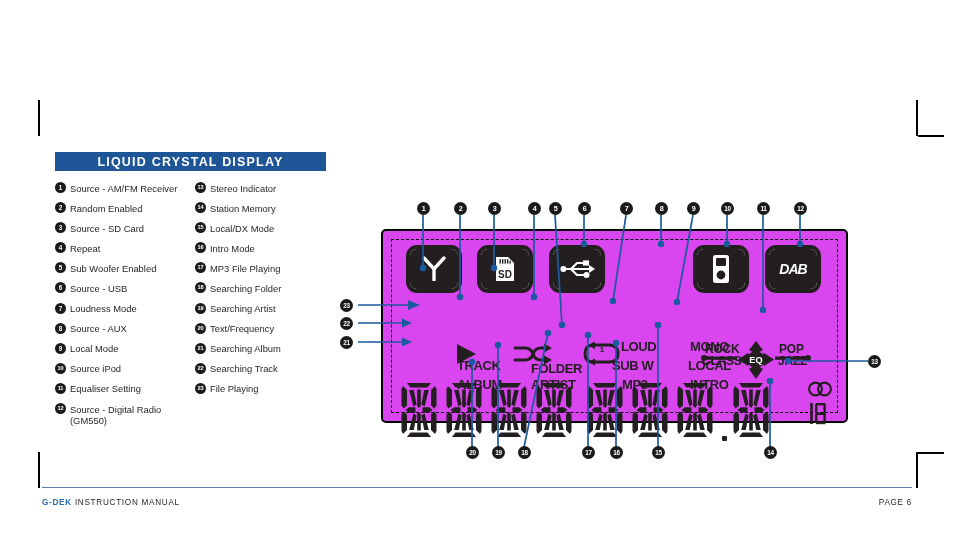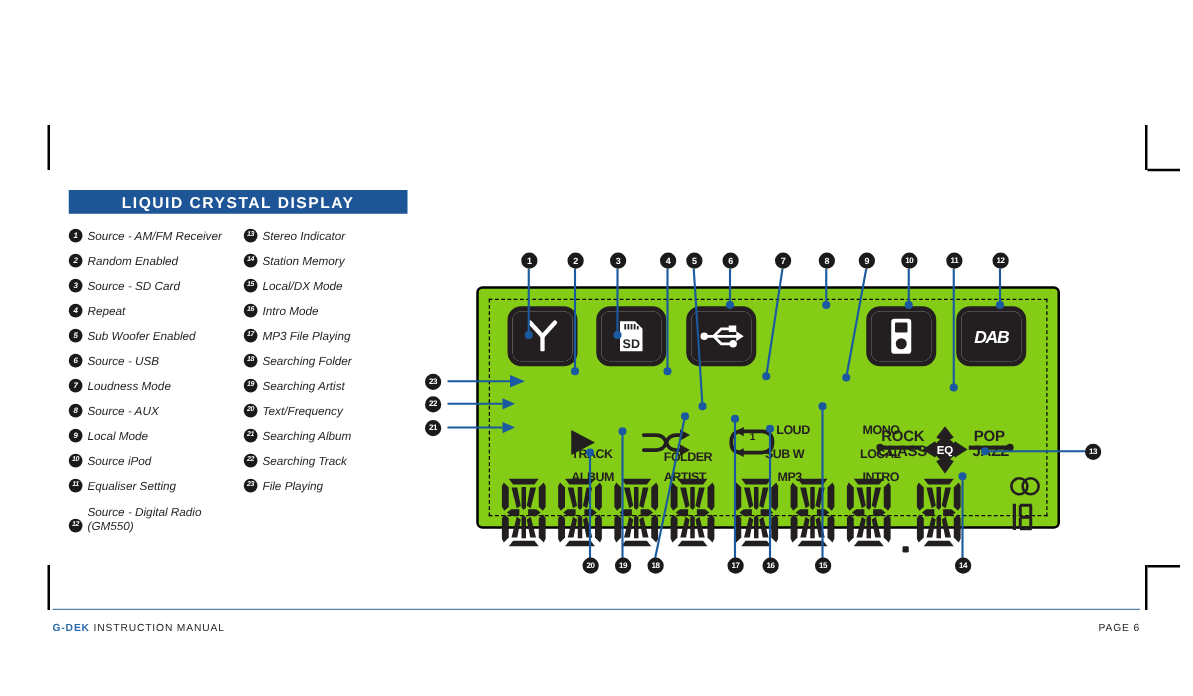--- a/index.html
+++ b/index.html
@@ -28,40 +28,40 @@
     display:flex;align-items:center;justify-content:center;
     font-family:"Liberation Sans",sans-serif;
   }
 
   
   .legend{position:absolute;left:55px;top:182px;width:300px;}
   .legend-col{position:absolute;top:0;}
   .legend-col.c1{left:0px;width:135px;}
   .legend-col.c2{left:140px;width:160px;}
   .leg-item{
-    display:flex;align-items:flex-end;
+    display:flex;align-items:flex-start;
     margin-bottom:8.6px;
-    font-size:9.4px;color:#231f20;line-height:11px;font-style:italic;
+    font-size:9.4px;color:#231f20;line-height:11px;
   }
   .bullet{
     flex:0 0 auto;width:11px;height:11px;border-radius:50%;
     background:#1a1a1a;color:#fff;
     font-size:6.3px;font-weight:bold;
     display:flex;align-items:center;justify-content:center;
     margin-right:4px;margin-top:0px;letter-spacing:-0.2px;
   }
   .bullet.wide{font-size:5.6px;}
   .leg-txt{padding-top:0.5px;}
   .leg-txt .sub{display:block;}
 
   
   .lcd-wrap{position:absolute;left:330px;top:185px;width:580px;height:290px;}
   .lcd-outer{
     position:absolute;left:51px;top:44px;width:463px;height:190px;
-    border:2px solid #000;border-radius:5px;background:#84cc16;
+    border:2px solid #000;border-radius:5px;background:#d946ef;
   }
   .lcd-dash{
     position:absolute;left:8px;top:8px;right:8px;bottom:8px;
     border:1.6px dashed #000;
   }
 
   
   .icon-row{position:absolute;left:0;top:0;width:100%;height:60px;}
   .ibox{
     position:absolute;top:14px;width:56px;height:48px;
@@ -74,21 +74,21 @@
     display:flex;align-items:center;justify-content:center;
     color:#fff;
   }
   .ibox .lbl{font-size:15px;font-weight:bold;letter-spacing:-0.3px;font-family:"Liberation Sans",sans-serif;}
   .ibox .lbl.dab{font-size:14px;font-style:italic;letter-spacing:-1px;}
 
   
   .tind{
     position:absolute;font-weight:bold;color:#231f20;
     font-family:"Liberation Sans",sans-serif;
-    font-size:10px;letter-spacing:-0.4px;white-space:nowrap;
+    font-size:13px;letter-spacing:-0.4px;white-space:nowrap;
   }
 
   
   .eq-wrap{position:absolute;left:318px;top:110px;width:110px;height:36px;}
   .eq-txt{position:absolute;font-size:12px;font-weight:bold;color:#231f20;
           font-family:"Liberation Sans",sans-serif;letter-spacing:-0.2px;}
 
   
   .digits{position:absolute;left:18px;top:150px;}
   .dig{display:inline-block;margin-right:9px;vertical-align:top;}

